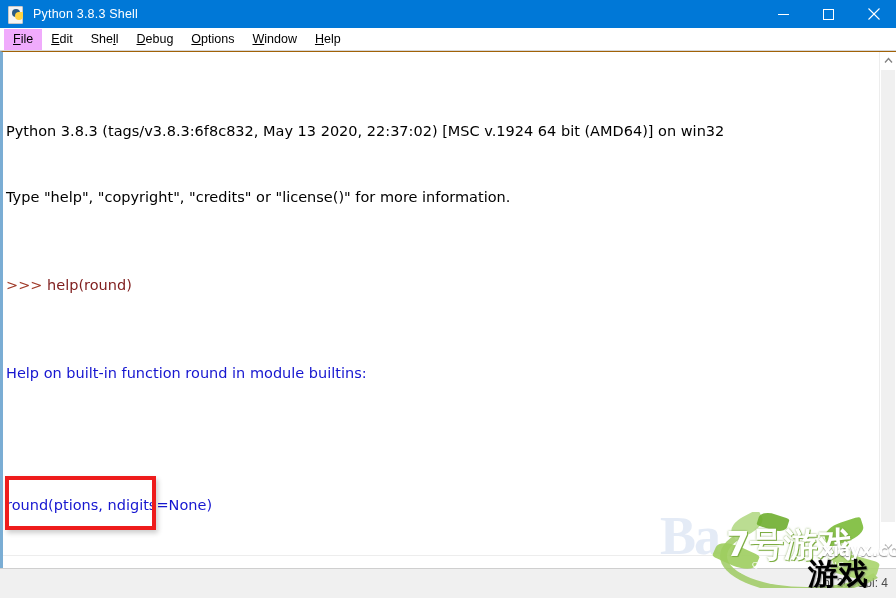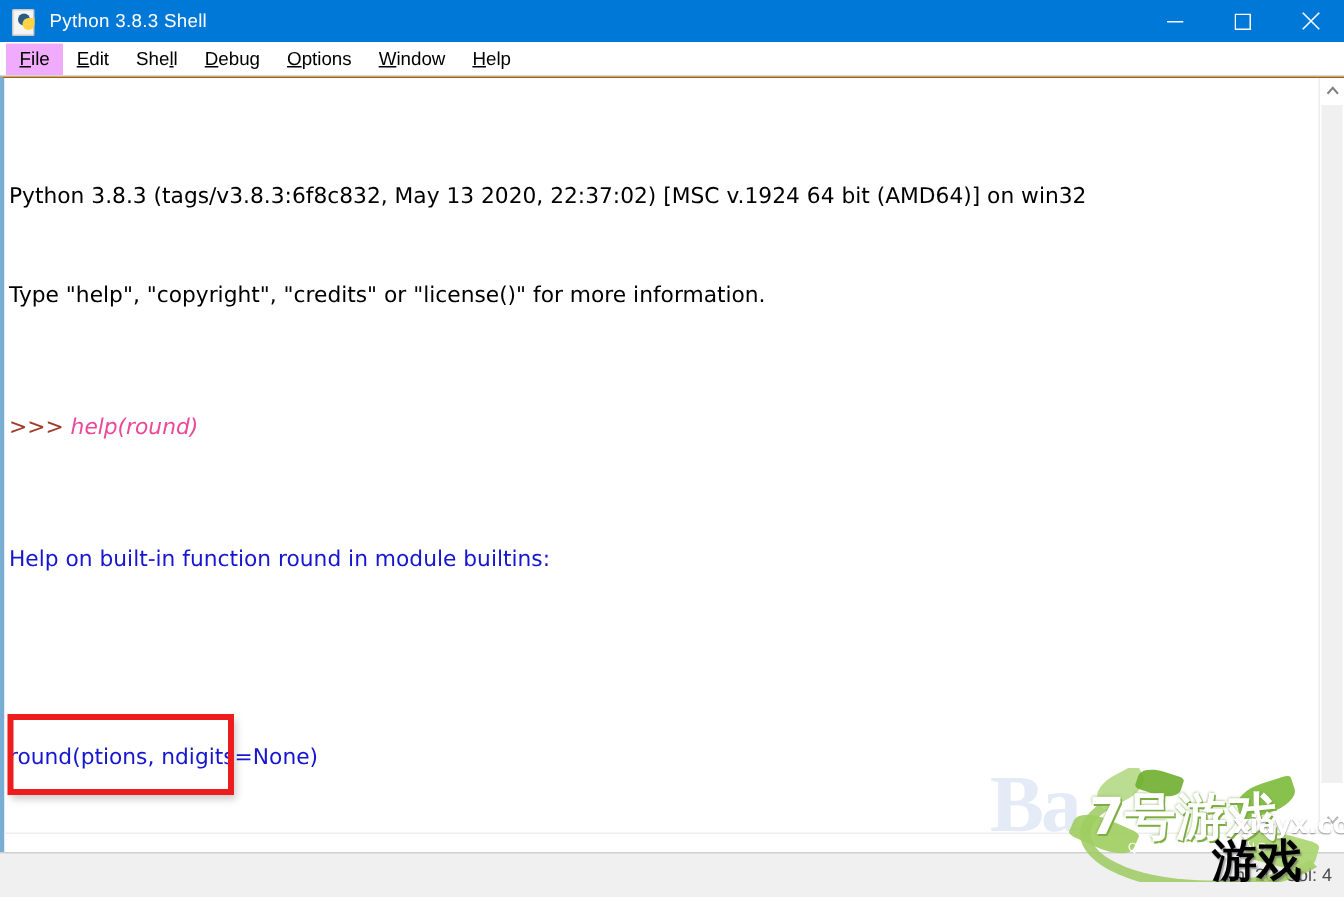--- a/index.html
+++ b/index.html
@@ -133,21 +133,21 @@
     left: 3px;
     top: 2px;
     font-family: "DejaVu Sans", sans-serif;
     font-size: 14.5px;
     line-height: 22px;
     white-space: pre;
     color: #000000;
   }
   .line { height: 22px; white-space: pre; }
   .prompt  { color: #a03a28; }
-  .kw      { color: #ec4899; font-style: italic; }
+  .kw      { color: #7f1d1d; }
   .plain   { color: #000000; }
   .out     { color: #1616d0; }
 
   
   .redbox {
     position: absolute;
     left: 2px;
     top: 424px;
     width: 151px;
     height: 54px;

